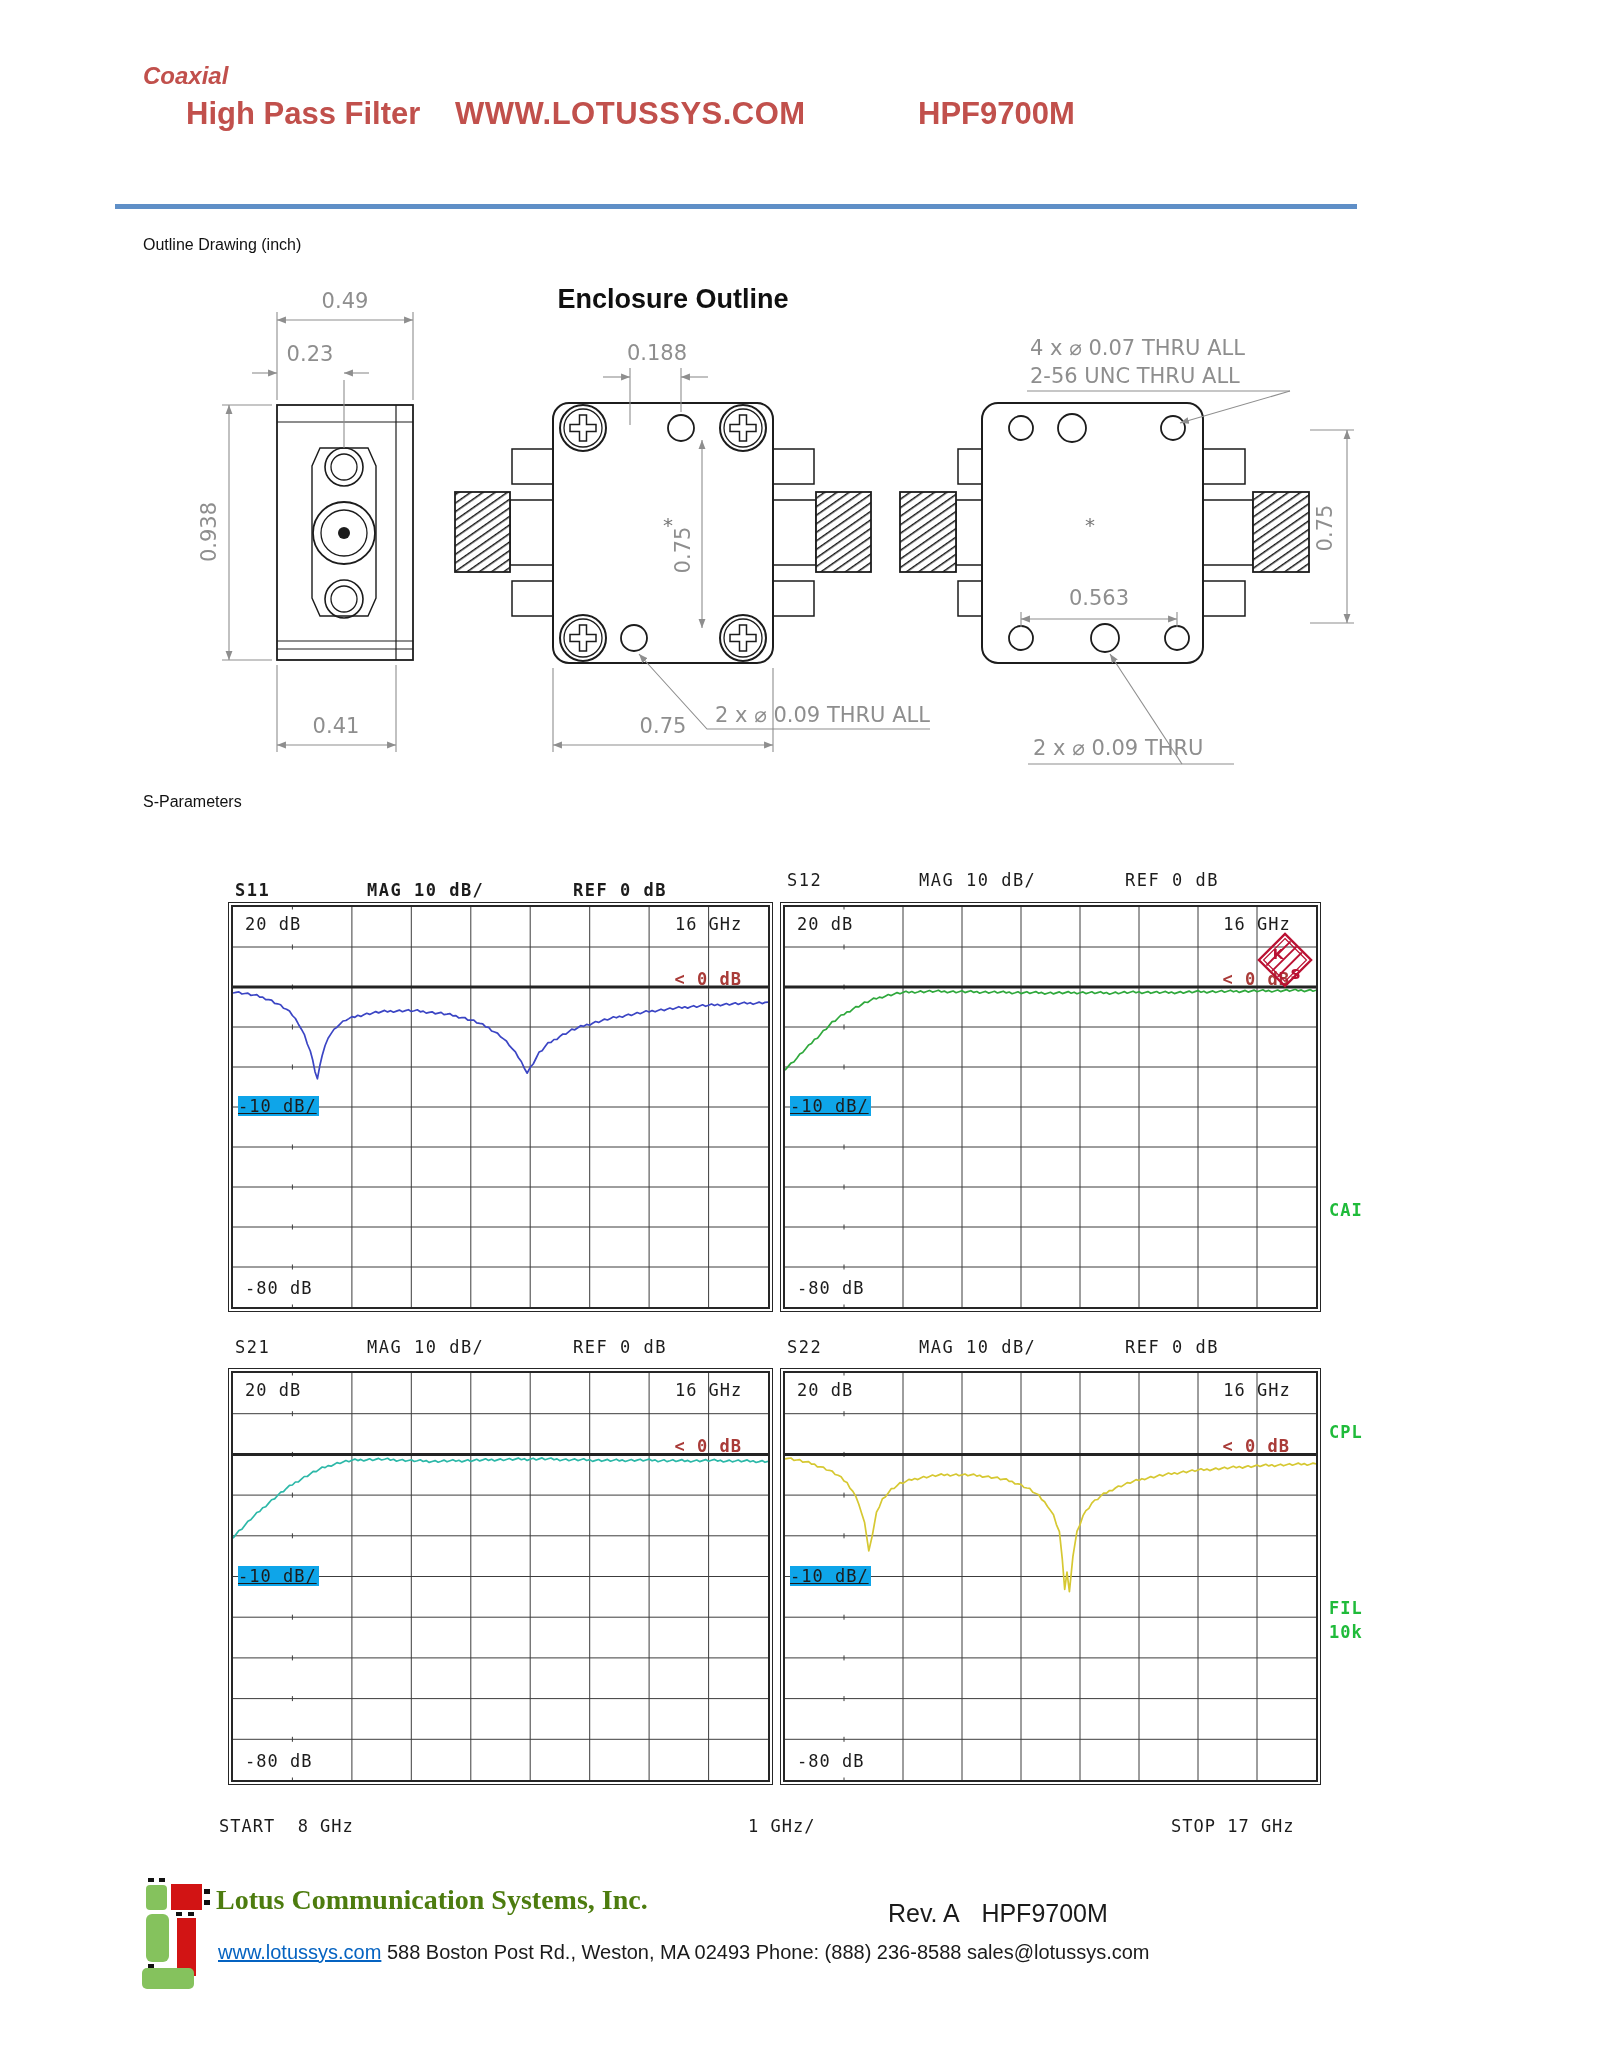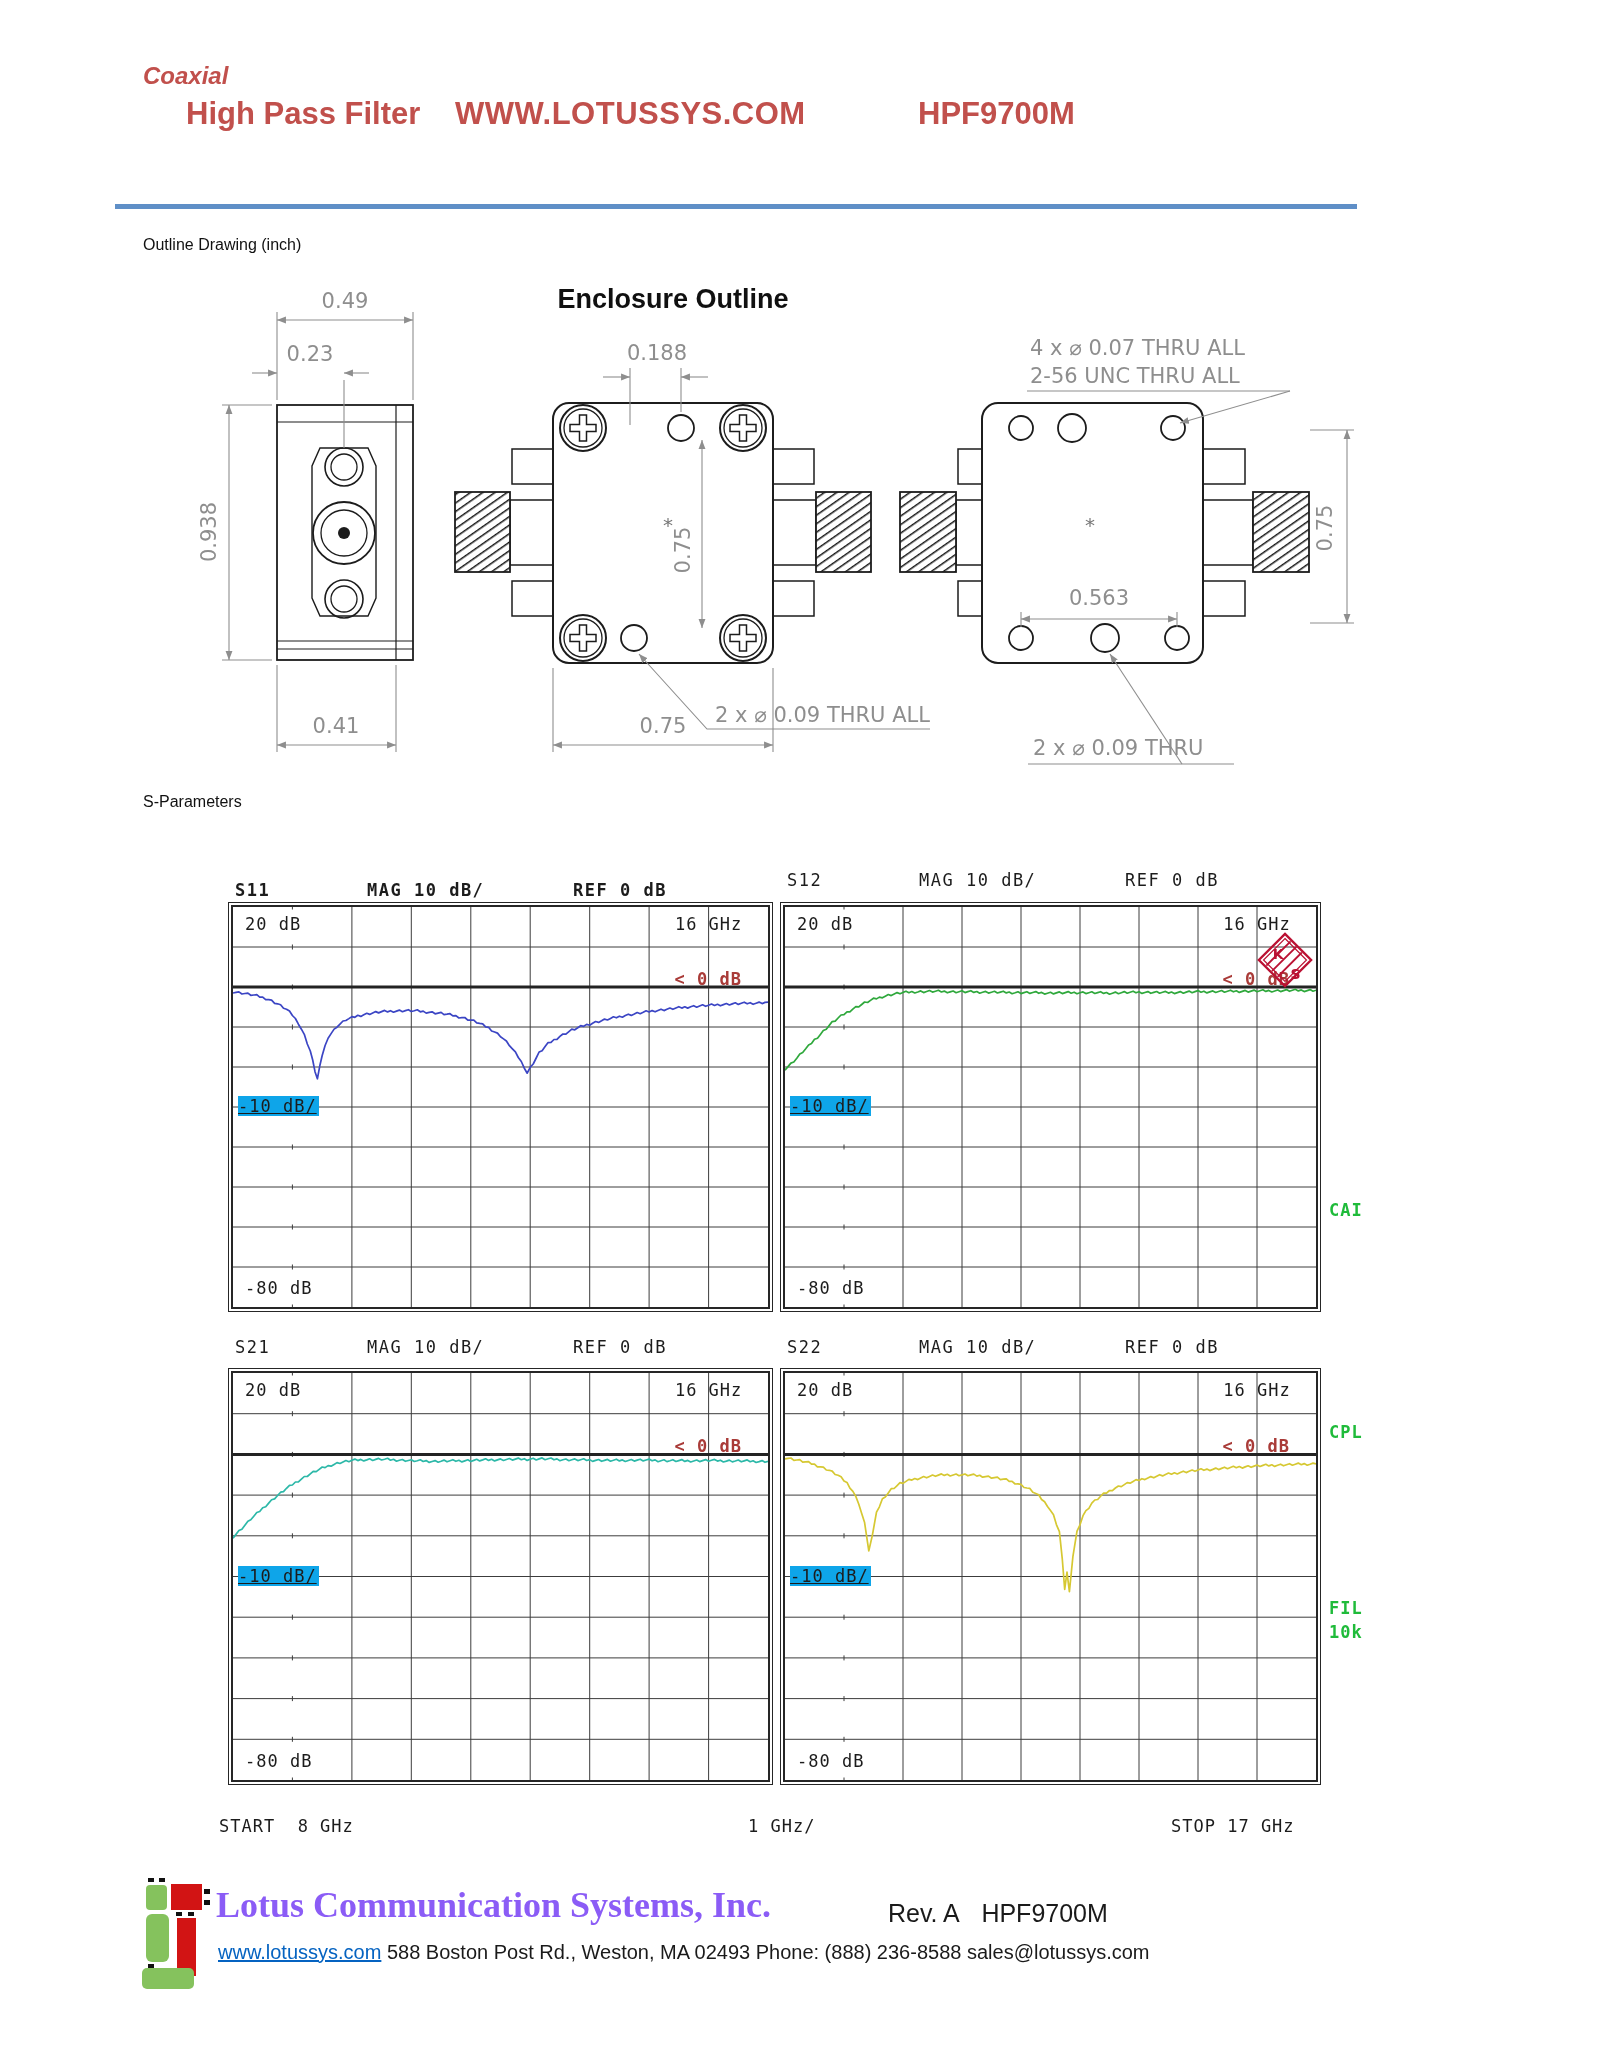--- a/index.html
+++ b/index.html
@@ -26,21 +26,21 @@
   .lb-top{left:12px;top:7px;}
   .lb-freq{left:88.9%;top:7px;transform:translateX(-50%);}
   .lb-marker{right:26px;top:calc(20% - 18px);color:#a93b38;font-weight:bold;}
   .lb-mid{left:5px;top:calc(50% - 11px);background:#0ea5e9;padding:0 2px 0 0;text-decoration:underline;}
   .lb-bottom{left:12px;bottom:9px;}
   .axis-lb{position:absolute;top:1816px;font-family:"DejaVu Sans Mono",monospace;font-size:17px;
            color:#1c1c1c;letter-spacing:1px;white-space:pre;}
   .green-note{position:absolute;left:1329px;font-family:"DejaVu Sans Mono",monospace;font-size:17px;
               font-weight:bold;color:#1fbb3a;letter-spacing:1px;}
   
-  .company{left:216px;top:1884px;font-family:"Liberation Serif",serif;font-size:36px;font-weight:bold;color:#8b5cf6;}
+  .company{left:216px;top:1884px;font-family:"Liberation Serif",serif;font-size:28px;font-weight:bold;color:#4d7c0f;}
   .rev{left:888px;top:1899px;font-size:25px;color:#1a1a1a;}
   .addr{left:218px;top:1941px;font-size:20px;color:#1a1a1a;}
   .addr a{color:#0563c1;text-decoration:underline;}
   .ks{position:absolute;left:472px;top:25px;width:56px;height:56px;}
 </style>
 </head>
 <body>
 
 <div id="page">
 

